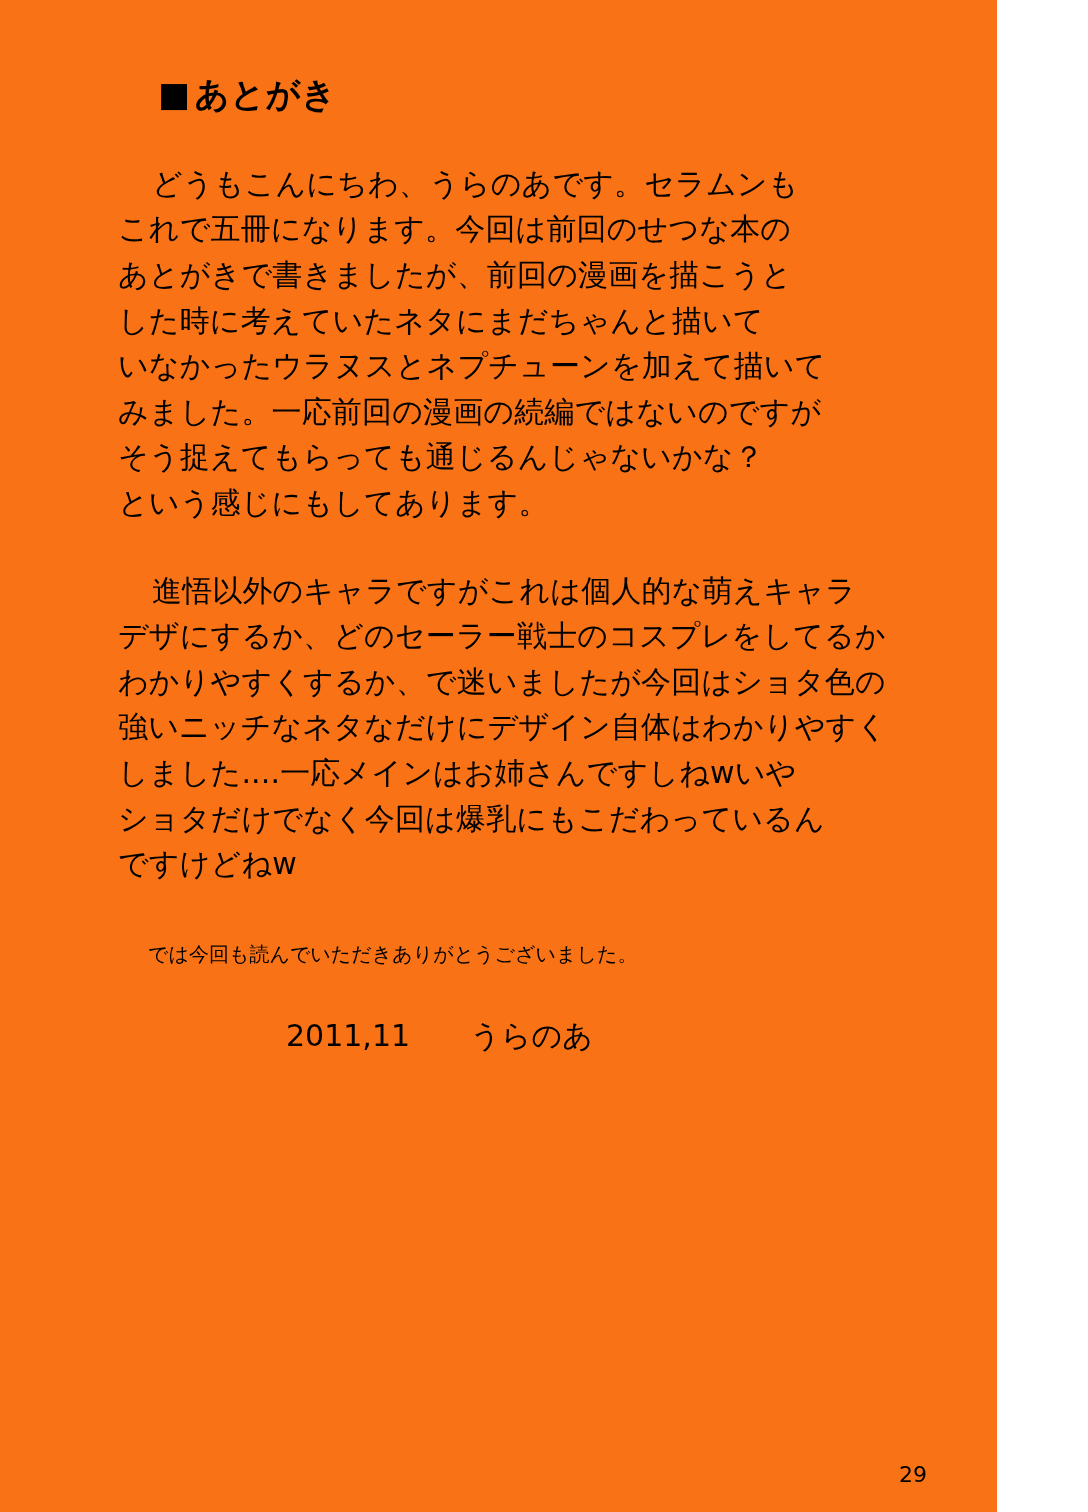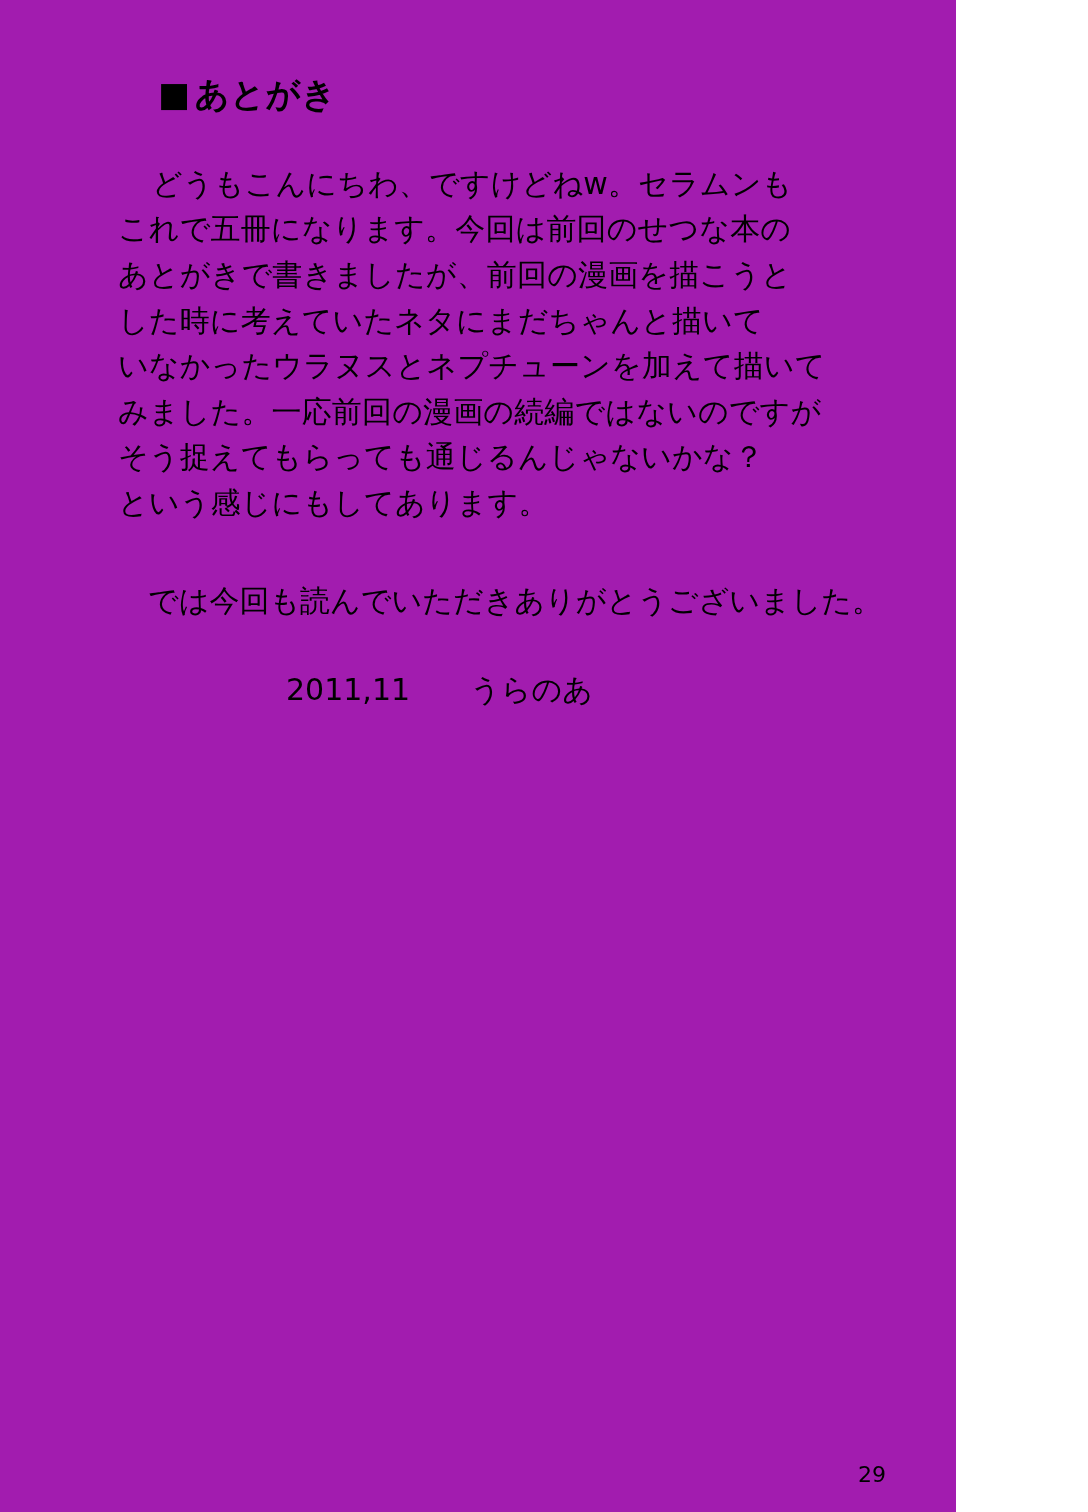--- a/index.html
+++ b/index.html
@@ -4,24 +4,25 @@
 <style>
   html, body {
     margin: 0;
     padding: 0;
     background: #ffffff;
   }
   .page {
     position: relative;
     width: 956px;
     height: 1512px;
-    background: #a21caf;
+    background: #f97316;
     font-family: "DejaVu Sans", "Liberation Sans", sans-serif;
     color: #000000;
     overflow: hidden;
+    padding-left: 41px;
   }
   .content {
     position: absolute;
     left: 118px;
     top: 74px;
     width: 860px;
   }
   .afterword-heading {
     font-size: 34px;
     font-weight: 700;
@@ -36,21 +37,21 @@
   }
   .para {
     font-size: 30px;
     line-height: 1.52;
     letter-spacing: 0.005em;
     margin: 0 0 42px 0;
     white-space: pre-wrap;
     text-indent: 34px;
   }
   .closing {
-    font-size: 30px;
+    font-size: 20px;
     line-height: 1.5;
     margin: 52px 0 0 30px;
     white-space: pre-wrap;
   }
   .signature {
     font-size: 30px;
     line-height: 1.5;
     margin: 44px 0 12px 168px;
     white-space: pre;
   }
@@ -64,28 +65,35 @@
 </style>
 </head>
 <body>
 
 <div class="page">
 
   <div class="content">
 
     <h1 class="afterword-heading"><span class="marker">■</span><span>あとがき</span></h1>
 
-    <p class="para">どうもこんにちわ、ですけどねw。セラムンも
+    <p class="para">どうもこんにちわ、うらのあです。セラムンも
 これで五冊になります。今回は前回のせつな本の
 あとがきで書きましたが、前回の漫画を描こうと
 した時に考えていたネタにまだちゃんと描いて
 いなかったウラヌスとネプチューンを加えて描いて
 みました。一応前回の漫画の続編ではないのですが
 そう捉えてもらっても通じるんじゃないかな？
 という感じにもしてあります。</p>
+    <p class="para">進悟以外のキャラですがこれは個人的な萌えキャラ
+デザにするか、どのセーラー戦士のコスプレをしてるか
+わかりやすくするか、で迷いましたが今回はショタ色の
+強いニッチなネタなだけにデザイン自体はわかりやすく
+しました....一応メインはお姉さんですしねwいや
+ショタだけでなく今回は爆乳にもこだわっているん
+ですけどねw</p>
 
     <p class="closing">では今回も読んでいただきありがとうございました。</p>
 
     <p class="signature">2011,11　　うらのあ</p>
 
   </div>
 
   <div class="page-number">29</div>
 
 </div>

